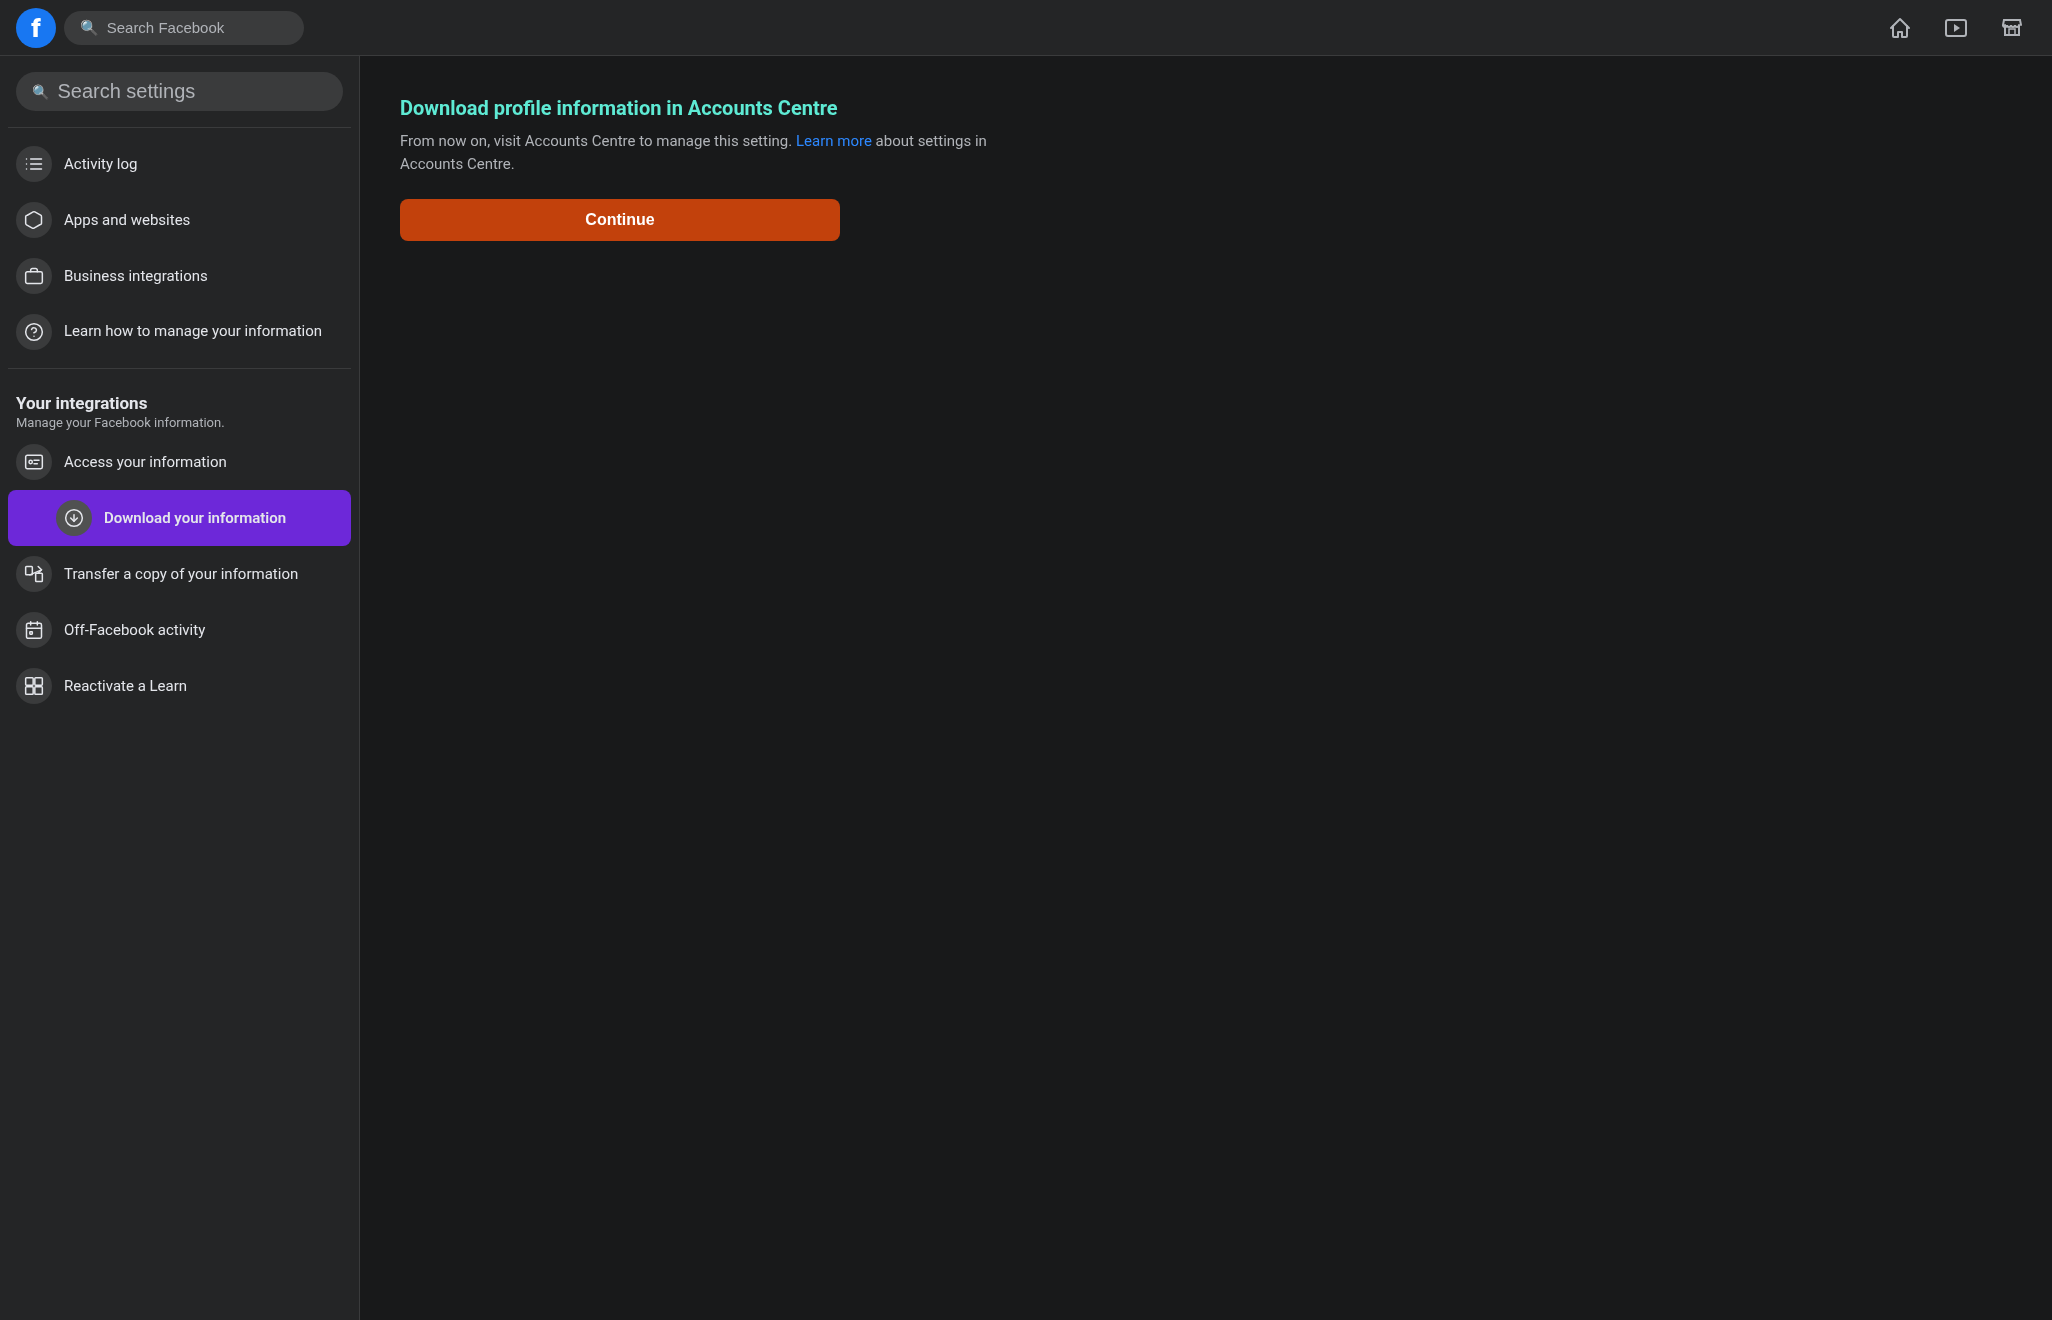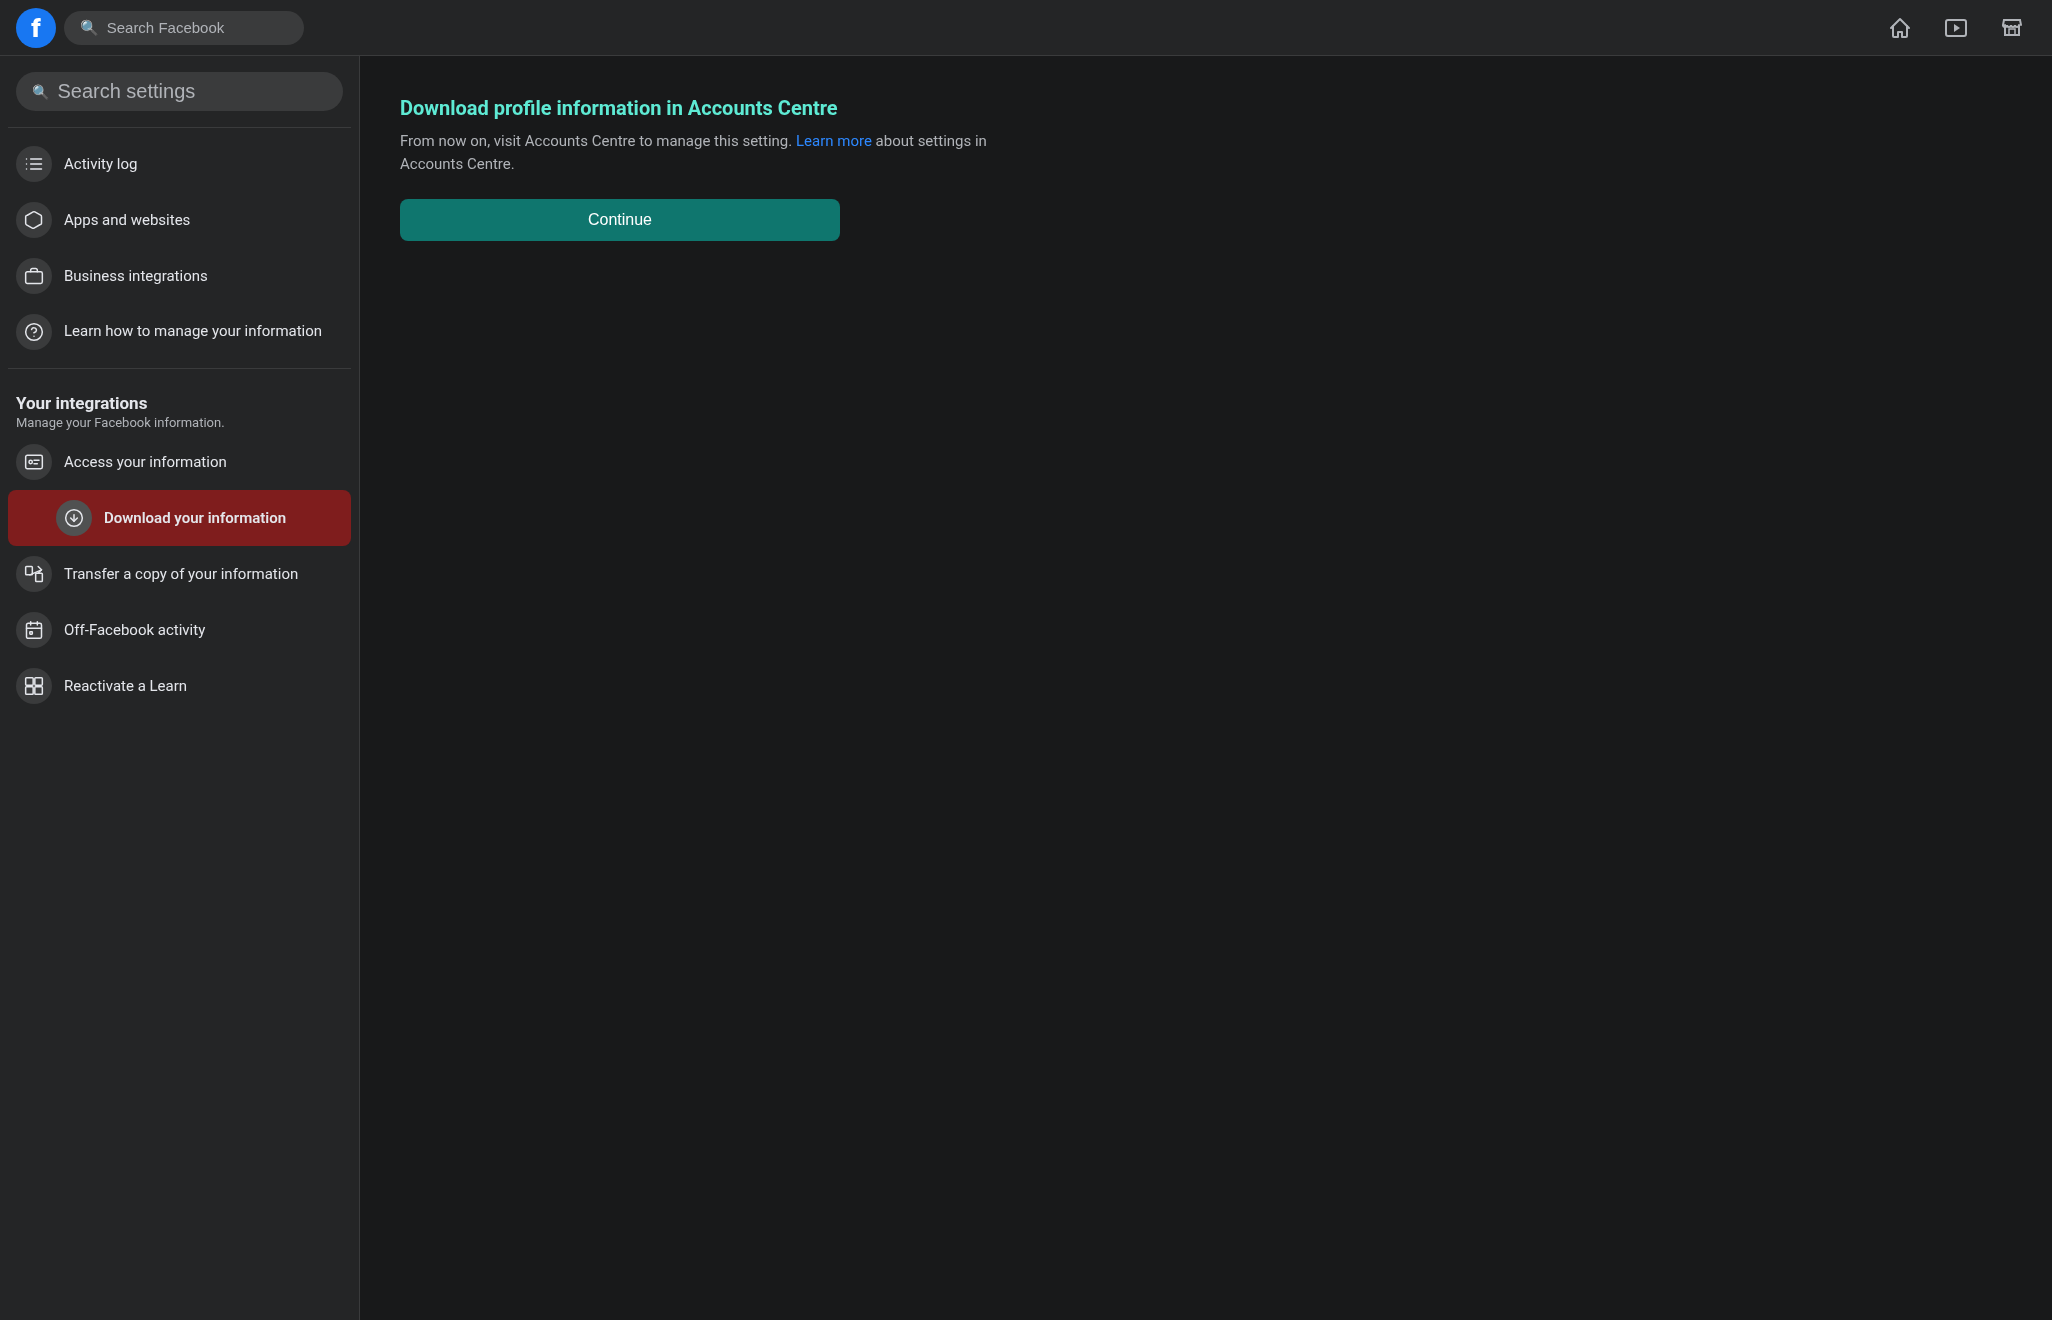--- a/index.html
+++ b/index.html
@@ -123,21 +123,21 @@
       display: flex;
       align-items: center;
       gap: 12px;
       padding: 10px 8px;
       border-radius: 8px;
       cursor: pointer;
       color: #e4e6eb;
       font-size: 15px;
     }
     .sidebar-item.active {
-      background: #7f1d1d;
+      background: #6d28d9;
       font-weight: 600;
       padding-left: 48px;
     }
     .sidebar-item .item-icon {
       width: 36px; height: 36px;
       border-radius: 50%;
       background: #3a3b3c;
       display: flex; align-items: center; justify-content: center;
       flex-shrink: 0;
       color: #e4e6eb;
@@ -180,27 +180,27 @@
       line-height: 1.5;
       margin-bottom: 24px;
       max-width: 600px;
     }
     .content-desc a {
       color: #2d88ff;
       text-decoration: none;
     }
 
     .continue-btn {
-      background: #0f766e;
+      background: #c2410c;
       color: #fff;
       border: none;
       border-radius: 8px;
       padding: 12px 14px;
       font-size: 16px;
-      font-weight: 400;
+      font-weight: 700;
       cursor: pointer;
       width: 440px;
       text-align: center;
     }
 
     
     .icon-svg {
       width: 20px; height: 20px;
       fill: none;
       stroke: #e4e6eb;

